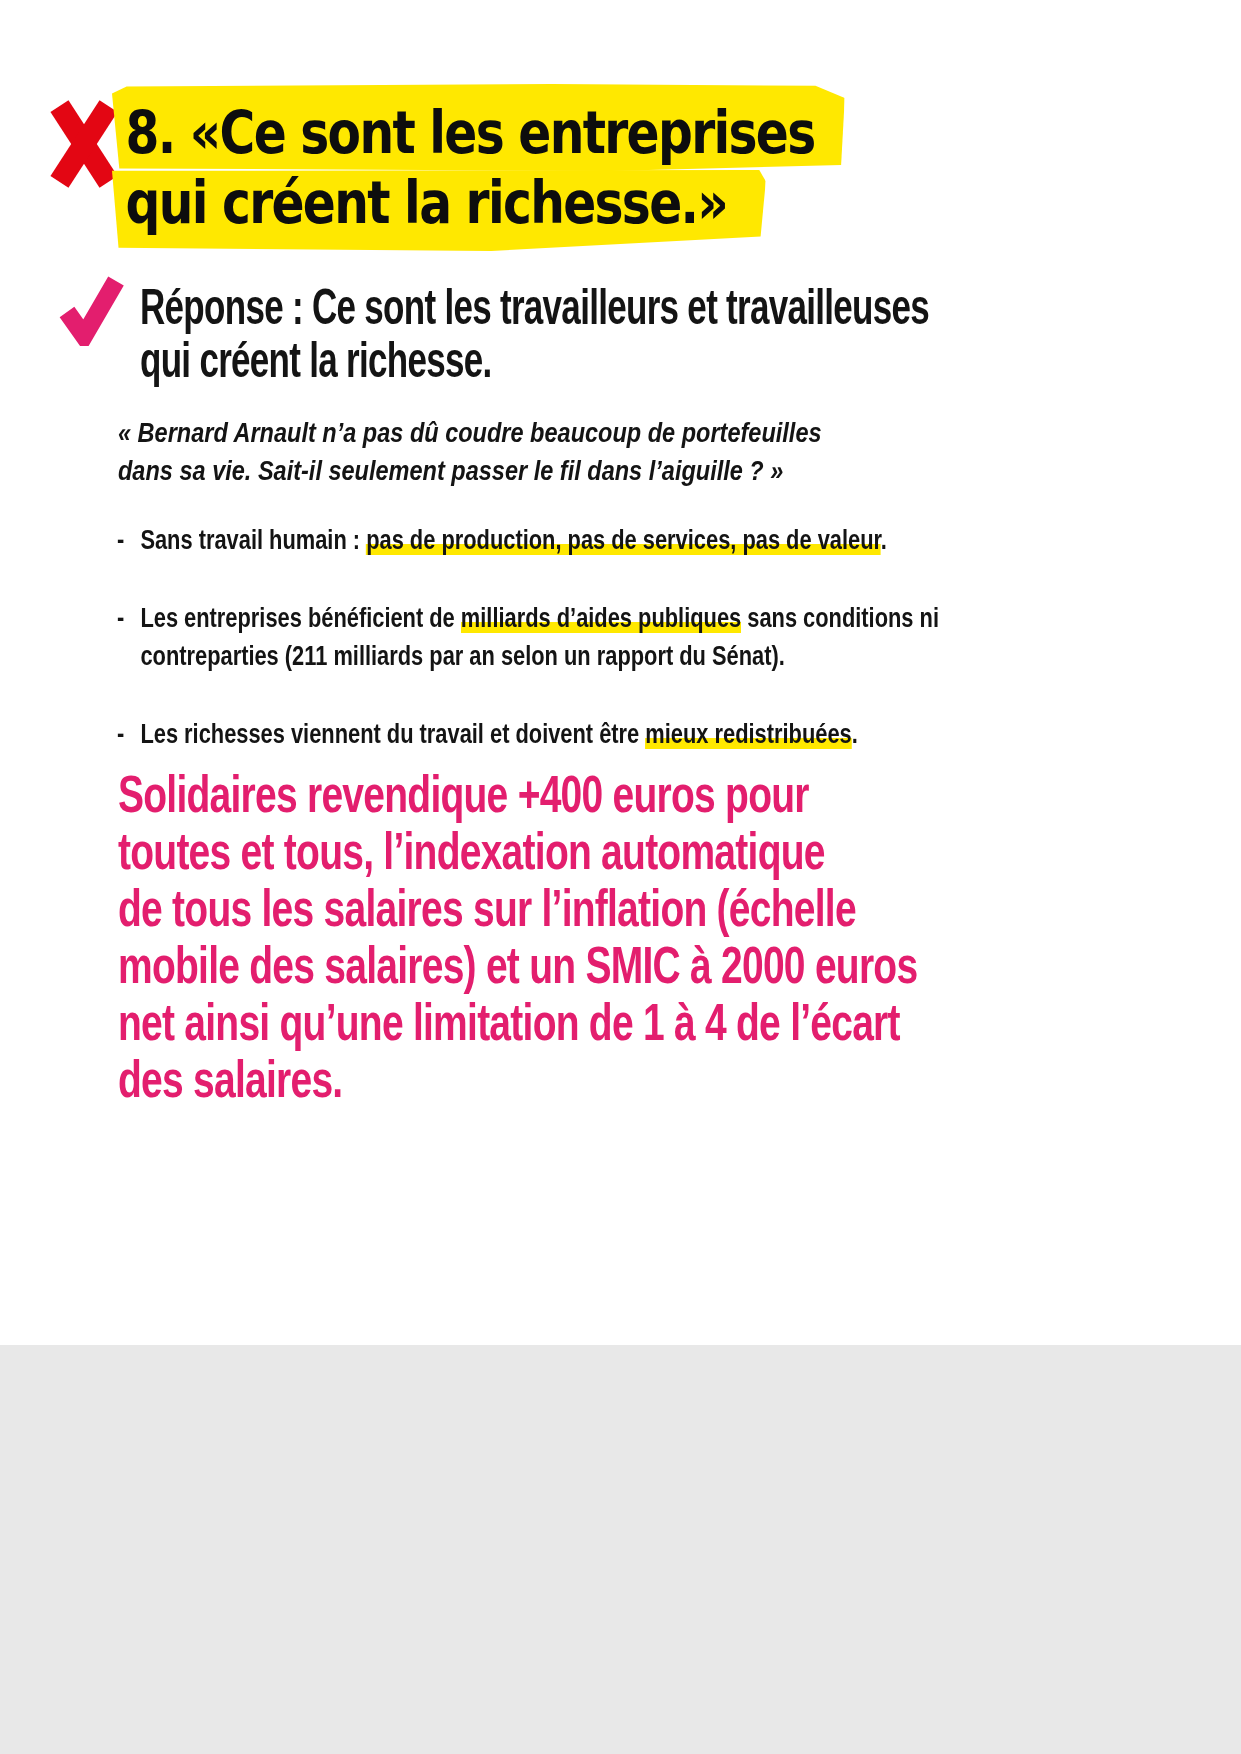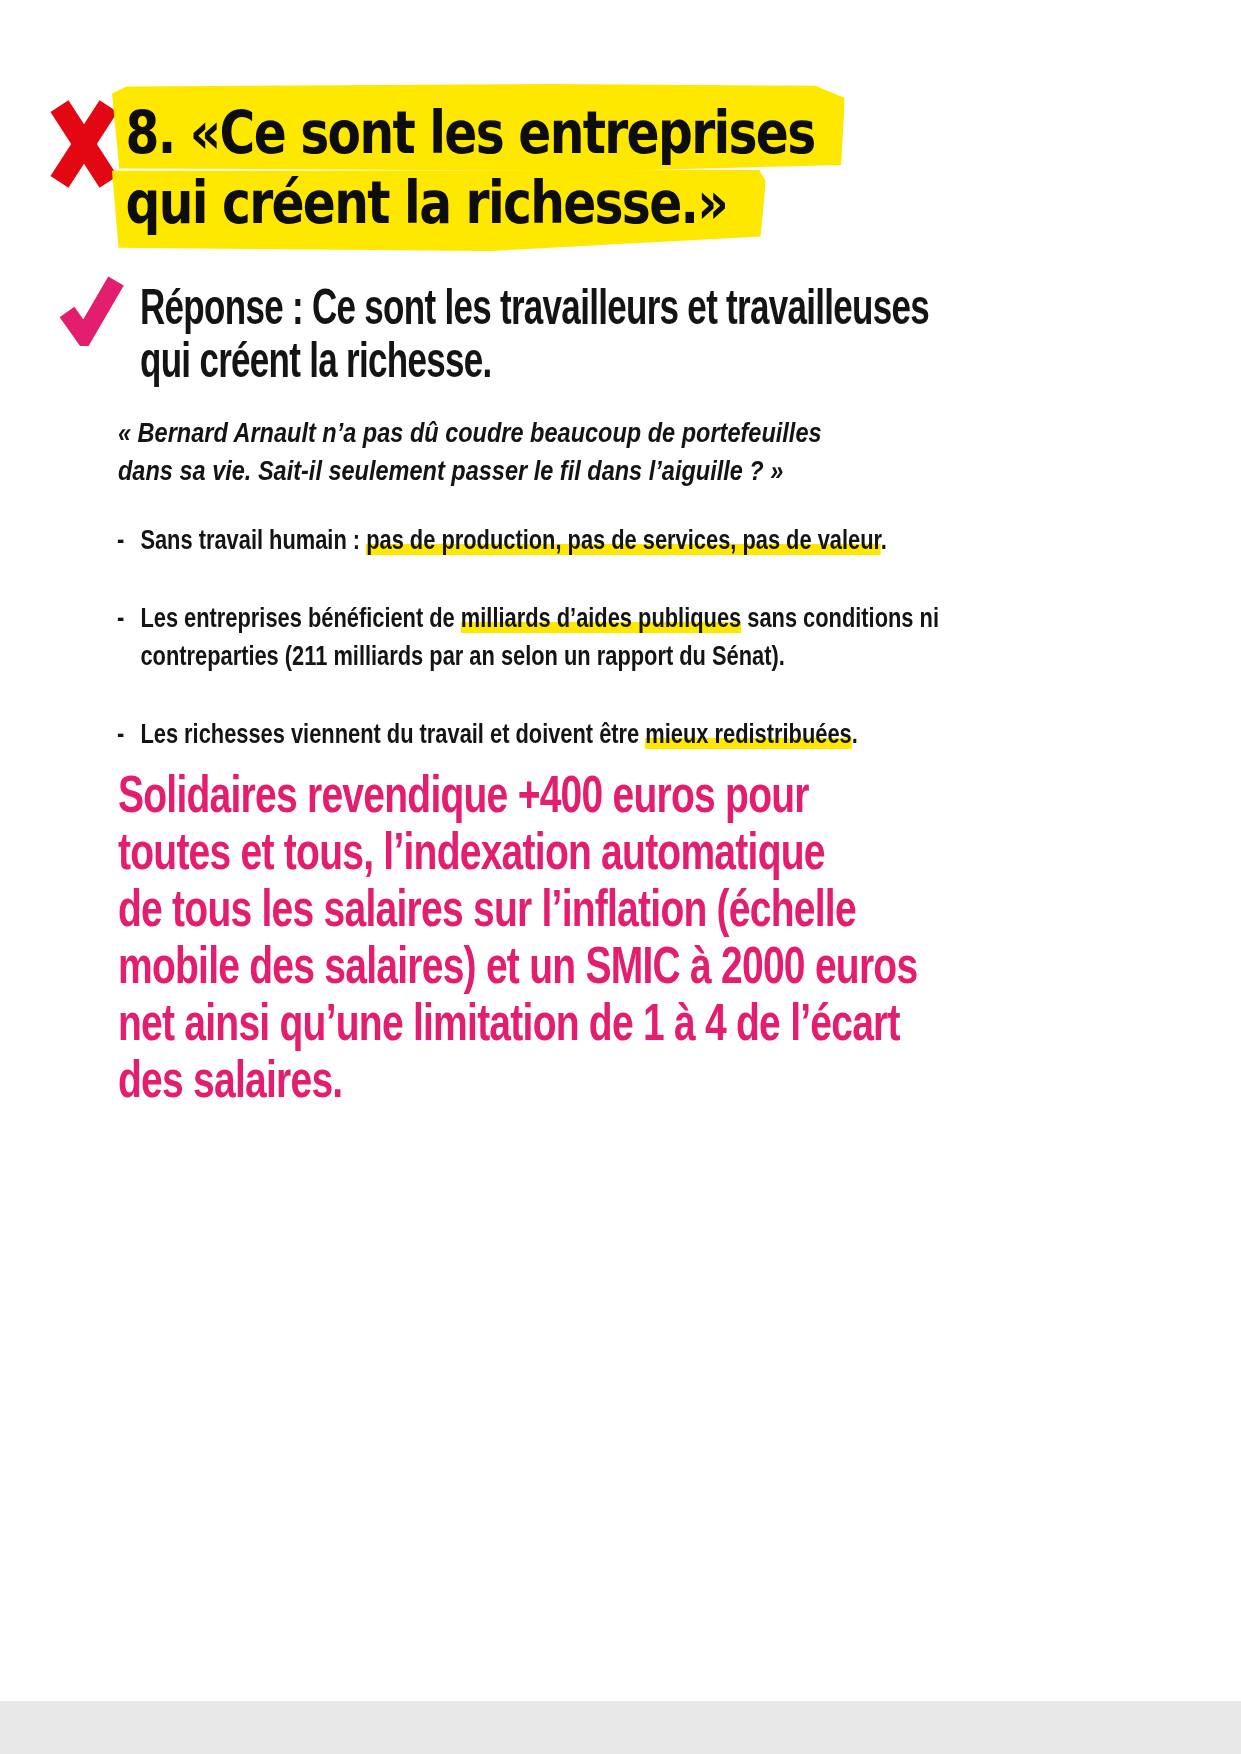--- a/index.html
+++ b/index.html
@@ -3,21 +3,21 @@
 <meta charset="utf-8">
 <style>
   html, body { margin:0; padding:0; background:#e8e8e8; }
   .page {
     --highlight-yellow:#FFE800;
     --cross-red:#E30613;
     --accent-pink:#E31E6E;
     --text-ink:#141414;
     --page-background:#FFFFFF;
     position:relative;
-    width:1241px; height:1701px;
+    width:1241px; height:1345px;
     margin:0 auto;
     background:var(--page-background);
     overflow:hidden;
     font-family:"Liberation Sans", sans-serif;
     color:var(--text-ink);
   }
 
   
   .x-mark { position:absolute; left:48px; top:98px; width:72px; height:92px; }
   .x-mark svg { width:100%; height:100%; display:block; }

